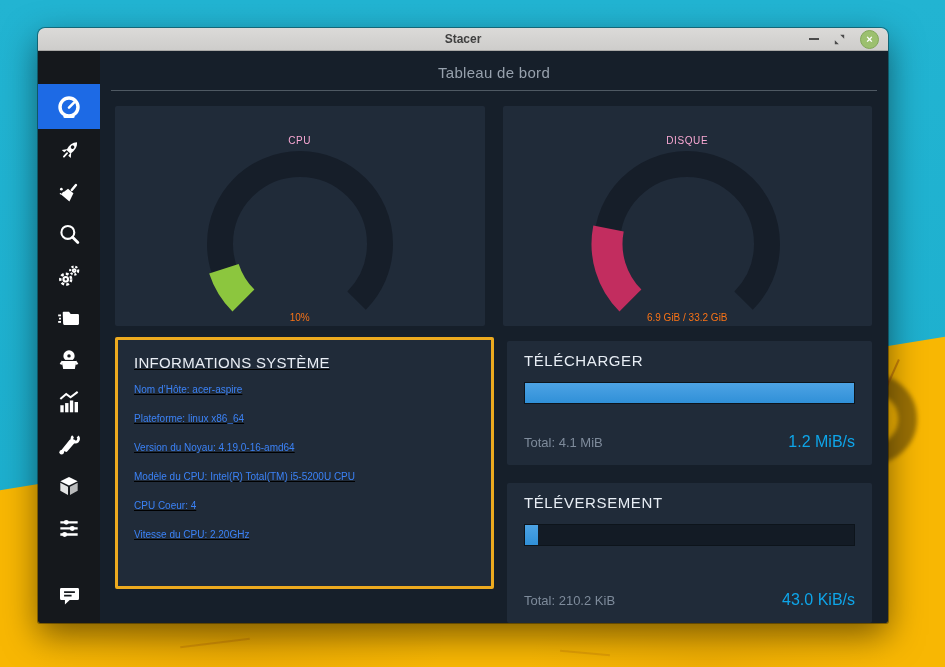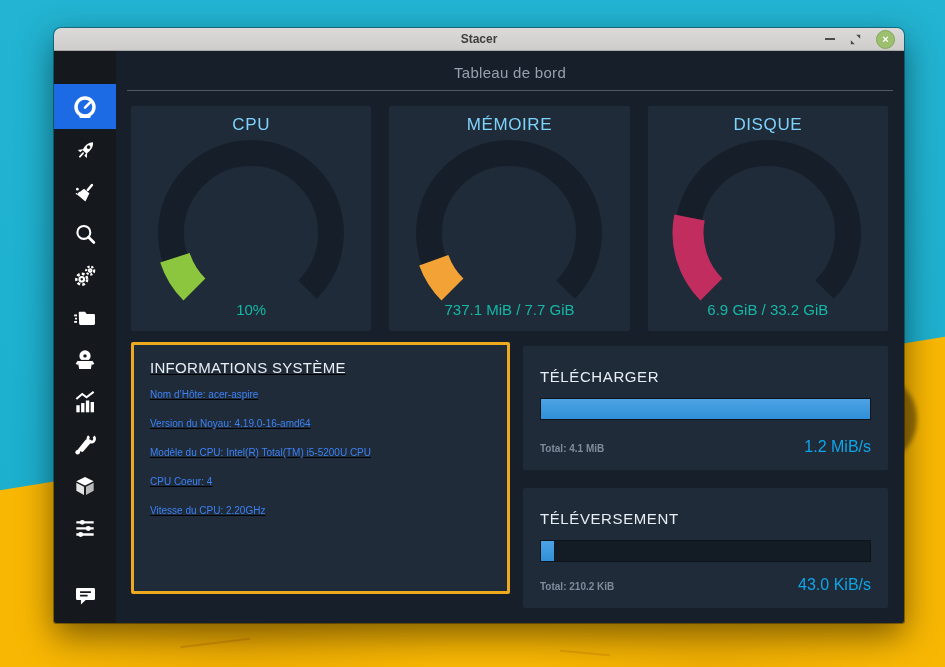--- a/index.html
+++ b/index.html
@@ -13,21 +13,21 @@
   .wp-teal{position:absolute;inset:0;background:linear-gradient(180deg,#22b4d2,#1badcc);
     clip-path:polygon(0 0,100% 0,100% 50.5%,0 73.5%);}
   .wp-ring{position:absolute;left:827px;top:374px;width:52px;height:52px;border-radius:50%;
     border:19px solid rgba(62,44,8,.5);filter:blur(2px);}
   .wp-crack{position:absolute;background:rgba(150,70,15,.45);}
   .crack1{left:891px;top:358px;width:2px;height:34px;transform:rotate(24deg);}
   .crack2{left:180px;top:642px;width:70px;height:2px;transform:rotate(-7deg);opacity:.5;}
   .crack3{left:560px;top:652px;width:50px;height:2px;transform:rotate(5deg);opacity:.4;}
 
   
-  .window{position:absolute;left:54px;top:28px;width:850px;height:595px;
+  .window{position:absolute;left:38px;top:28px;width:850px;height:595px;
     border-radius:7px 7px 2px 2px;box-shadow:0 12px 34px rgba(0,0,0,.5), 0 0 0 1px rgba(0,0,0,.35);
     display:flex;flex-direction:column;overflow:hidden;z-index:2;}
   .titlebar{height:22px;flex:none;background:linear-gradient(#dbdad8,#cecdcb);
     border-bottom:1px solid #a9a8a6;display:flex;align-items:center;position:relative;border-radius:6px 6px 0 0;}
   .titlebar-title{position:absolute;left:0;right:0;text-align:center;font-size:12px;font-weight:bold;color:#3f3f3f;}
   .tb-controls{margin-left:auto;display:flex;align-items:center;gap:15px;padding-right:9px;z-index:1;}
   .tb-min{width:10px;height:2px;background:#4b4b4b;cursor:default;}
   .tb-restore{display:flex;cursor:default;}
   .tb-close{width:17px;height:17px;border-radius:50%;background:#9cc06f;border:1px solid #82a75a;
     color:#fff;font-size:11px;font-weight:bold;line-height:16px;text-align:center;cursor:default;}
@@ -42,38 +42,38 @@
   .side-item.feedback{margin-top:auto;margin-bottom:7px;}
 
   
   .content{flex:1;background:#161f2a;display:flex;flex-direction:column;min-width:0;}
   .page-title{margin-top:13px;text-align:center;font-size:15px;color:#97a1ad;letter-spacing:.3px;}
   .page-sep{margin:9px 11px 0 11px;border-top:1px solid #7f8892;opacity:.55;}
 
   .gauge-row{margin:15px 16px 0 15px;display:flex;gap:18px;height:225px;}
   .panel{background:#202b39;border-radius:2px;box-sizing:border-box;}
   .gauge-panel{flex:1;display:flex;flex-direction:column;align-items:center;}
-  .gauge-title{margin-top:9px;font-size:17px;letter-spacing:.6px;color:#7dd3fc;}
+  .gauge-title{margin-top:29px;font-size:10px;letter-spacing:.6px;color:#f9a8d4;}
   .gauge-svg{display:block;width:238px;height:168px;overflow:visible;}
-  .gauge-value{margin-top:-2px;font-size:15px;color:#14b8a6;}
+  .gauge-value{margin-top:-2px;font-size:10px;color:#f97316;}
 
   .bottom-row{margin:11px 16px 0 15px;display:flex;gap:13px;align-items:flex-start;}
   .info-panel{width:379px;flex:none;height:252px;border:3px solid #edaa1f;padding:11px 16px;box-sizing:border-box;}
   .info-title{font-size:15px;color:#e9eef5;letter-spacing:.3px;margin:3px 0 4px 0;}
   .info-row{font-size:10px;color:#3b82f6;line-height:29px;white-space:nowrap;}
 
   .net-col{flex:1;display:flex;flex-direction:column;gap:18px;margin-top:4px;}
-  .net-panel{padding:20px 17px 12px;display:flex;flex-direction:column;}
+  .net-panel{padding:9px 17px 12px;display:flex;flex-direction:column;}
   .net-download{height:124px;}
-  .net-upload{height:120px;}
+  .net-upload{height:140px;}
   .net-title{font-size:15px;color:#e8eef5;letter-spacing:.6px;margin-top:2px;}
   .progress-track{margin-top:13px;height:20px;background:#131b25;border:1px solid #0d141b;position:relative;}
   .progress-fill{position:absolute;left:0;top:0;bottom:0;background:linear-gradient(#4da3e4,#3090d8);}
   .net-footer{margin-top:auto;display:flex;justify-content:space-between;align-items:baseline;padding-bottom:2px;}
-  .net-total{font-size:10px;color:#7e8b9b;font-weight:bold;}
+  .net-total{font-size:13px;color:#7e8b9b;}
   .net-speed{font-size:16px;color:#0ea5e9;}
 </style>
 </head>
 <body>
 
 <div id="stage">
   <div class="wp-yellow"></div>
   <div class="wp-teal"></div>
   <div class="wp-ring"></div>
   <div class="wp-crack crack1"></div>
@@ -210,41 +210,34 @@
         <div class="gauge-row">
           <div class="panel gauge-panel">
             <div class="gauge-title">CPU</div>
             <svg class="gauge-svg" viewBox="0 0 238 168">
               <path class="gauge-track" fill="none" stroke-width="26" d="M 62.4314575050762 154.5685424949238 A 80 80 0 1 1 175.56854249492386 154.56854249492375" stroke="#161e29"></path>
               <path class="gauge-value-arc" fill="none" stroke-width="31" d="M 62.4314575050762 154.5685424949238 A 80 80 0 0 1 42.91547869638772 122.7213595499958" stroke="#8cc63e"></path>
             </svg>
             <div class="gauge-value">10%</div>
           </div>
           <div class="panel gauge-panel">
-            <div class="gauge-title">MÉMOIRE</div>
-            <svg class="gauge-svg" viewBox="0 0 238 168">
-              <path class="gauge-track" fill="none" stroke-width="26" d="M 62.4314575050762 154.5685424949238 A 80 80 0 1 1 175.56854249492386 154.56854249492375" stroke="#161e29"></path>
-              <path class="gauge-value-arc" fill="none" stroke-width="31" d="M 62.4314575050762 154.5685424949238 A 80 80 0 0 1 43.77219838981705 125.2172347033815" stroke="#f3a336"></path>
-            </svg>
-            <div class="gauge-value">737.1 MiB / 7.7 GiB</div>
-          </div>
-          <div class="panel gauge-panel">
             <div class="gauge-title">DISQUE</div>
             <svg class="gauge-svg" viewBox="0 0 238 168">
               <path class="gauge-track" fill="none" stroke-width="26" d="M 62.4314575050762 154.5685424949238 A 80 80 0 1 1 175.56854249492386 154.56854249492375" stroke="#161e29"></path>
               <path class="gauge-value-arc" fill="none" stroke-width="31" d="M 62.4314575050762 154.5685424949238 A 80 80 0 0 1 40.512758604533275 82.51604255593116" stroke="#c22d5f"></path>
             </svg>
             <div class="gauge-value">6.9 GiB / 33.2 GiB</div>
           </div>
         </div>
 
         <div class="bottom-row">
           <div class="panel info-panel" style="border-color: rgb(237, 170, 31); text-decoration: underline;">
             <div class="info-title">INFORMATIONS SYSTÈME</div>
             <div class="info-row">Nom d’Hôte: acer-aspire</div>
+            <div class="info-row">Plateforme: linux x86_64</div>
             <div class="info-row">Version du Noyau: 4.19.0-16-amd64</div>
             <div class="info-row">Modèle du CPU: Intel(R) Total(TM) i5-5200U CPU</div>
             <div class="info-row">CPU Coeur: 4</div>
             <div class="info-row">Vitesse du CPU: 2.20GHz</div>
           </div>
 
           <div class="net-col">
             <div class="panel net-panel net-download">
               <div class="net-title">TÉLÉCHARGER</div>
               <div class="progress-track">

